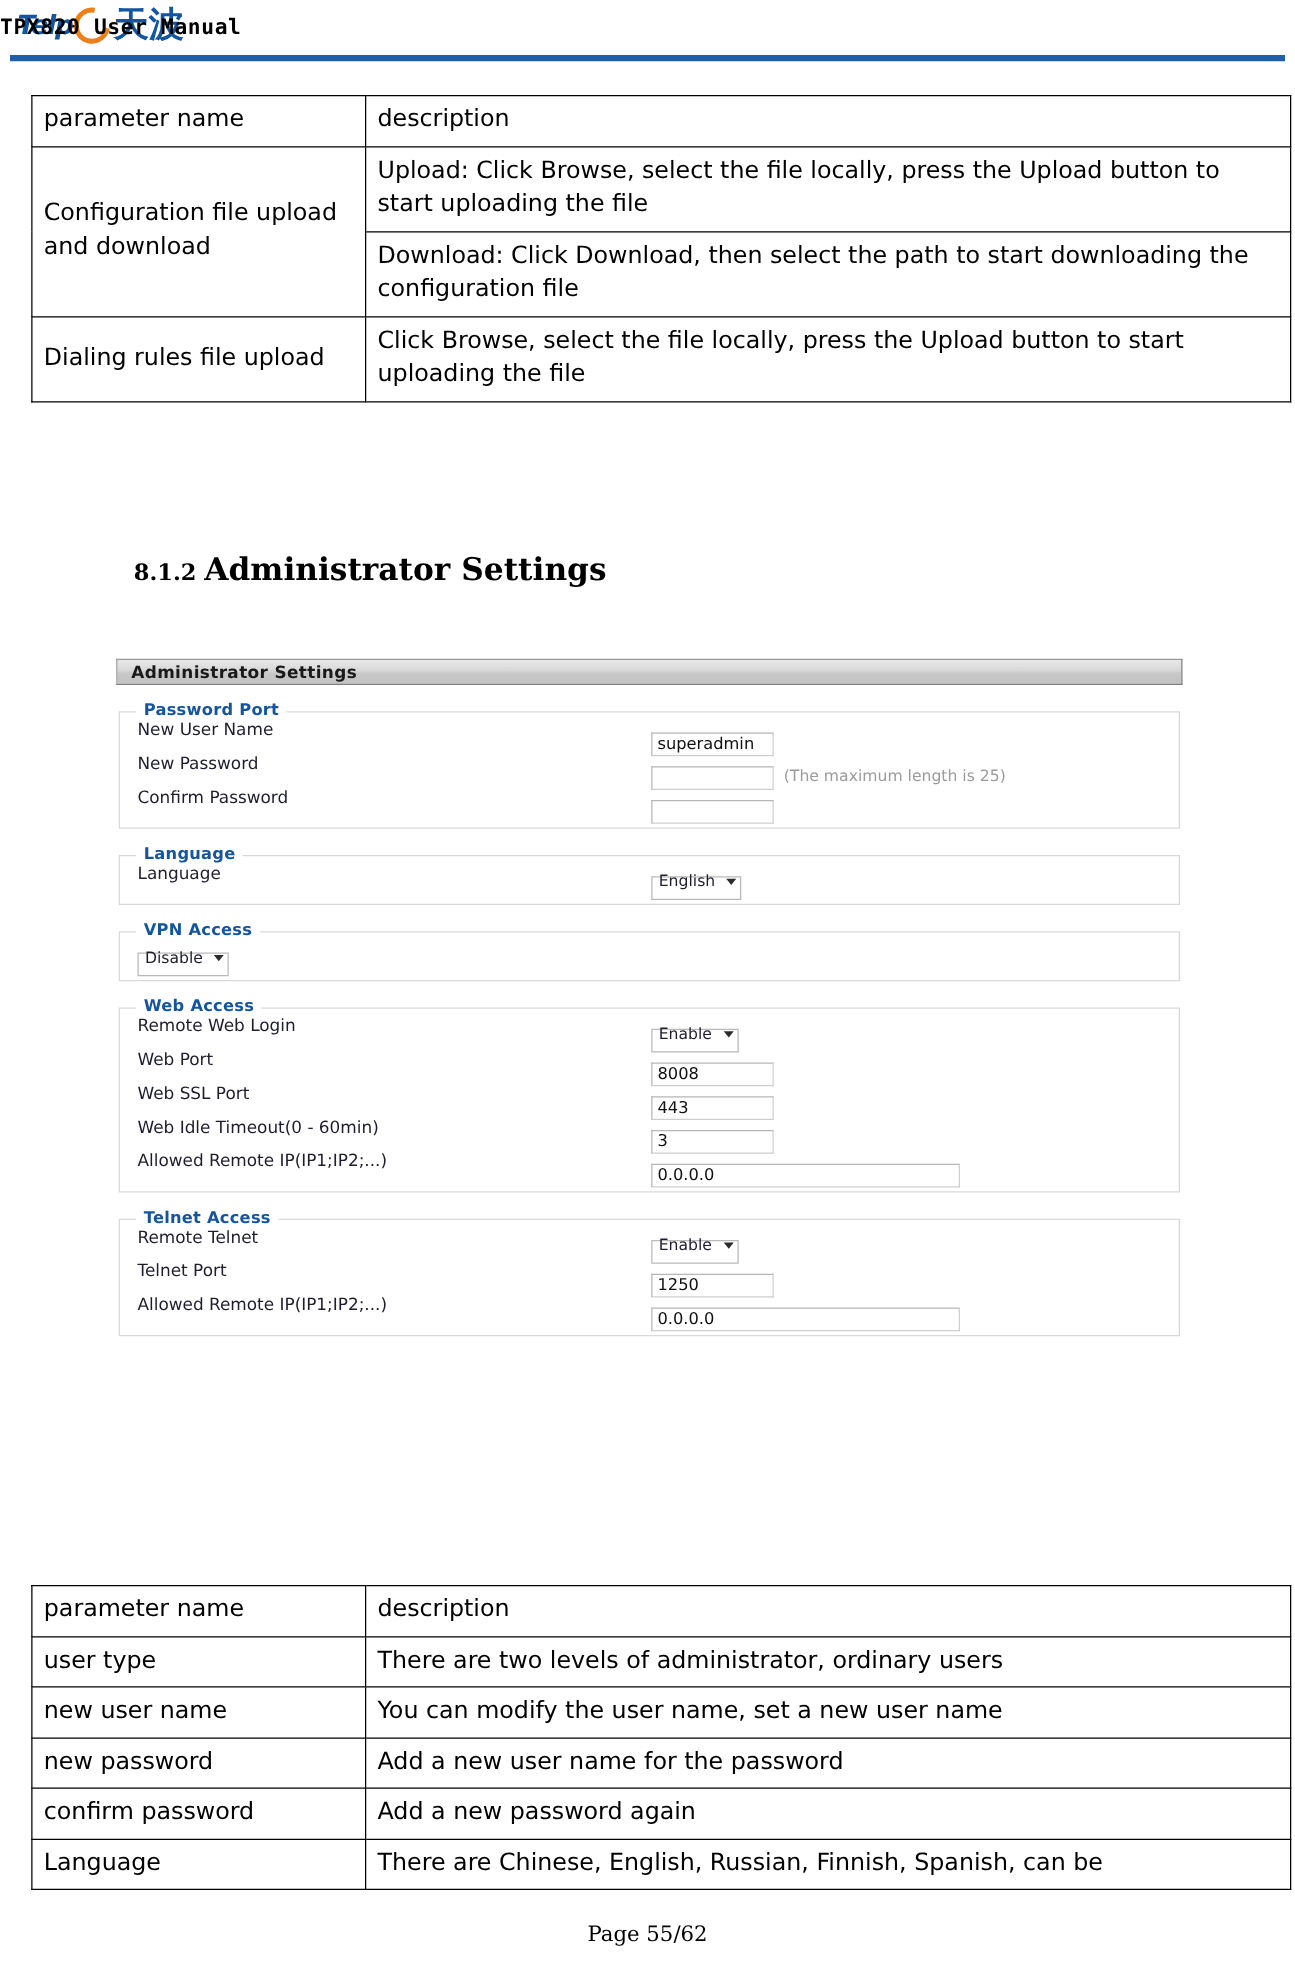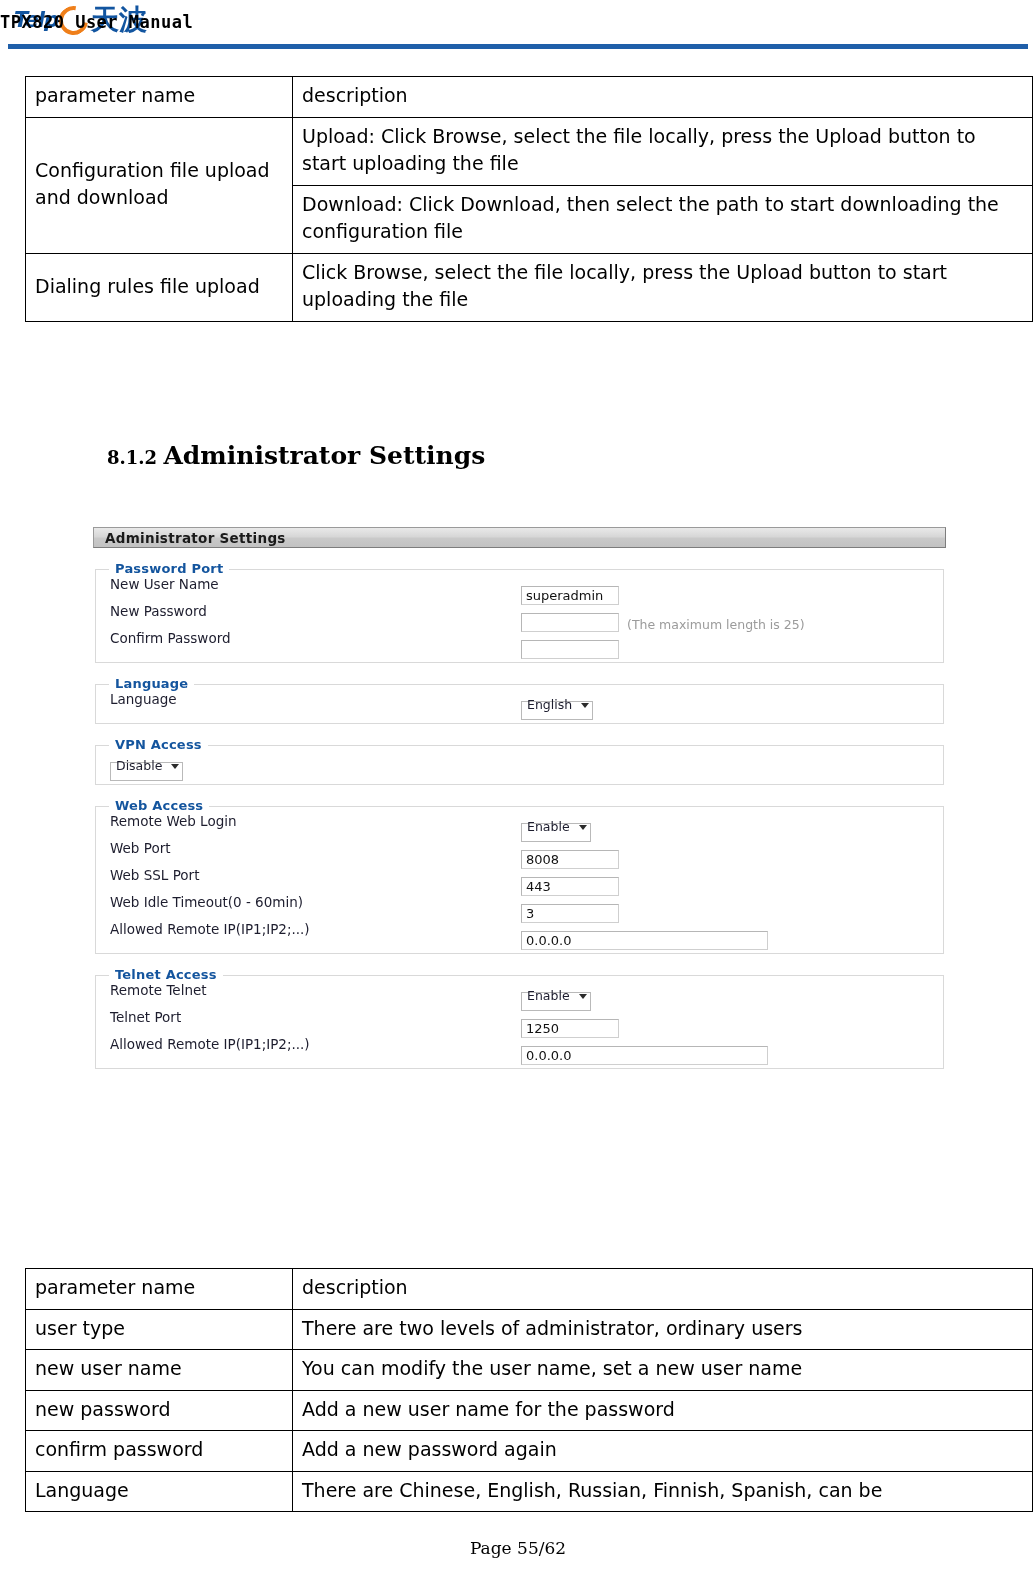--- a/index.html
+++ b/index.html
@@ -151,21 +151,21 @@
     height: 27px;
     padding-left: 14px;
   }
   .frow:first-of-type { margin-top: 15px; }
   .flabel {
     width: 411px;
     font-size: 13.5px;
     color: #1d1d2e;
     flex: none;
   }
-  .fctl { display: flex; align-items: flex-end; margin-top: 24px; }
+  .fctl { display: flex; align-items: flex-start; margin-top: 24px; }
   .tin {
     height: 19px;
     border: 1px solid #cfcfcf;
     border-top-color: #b6b6b6;
     border-left-color: #b6b6b6;
     background: #fff;
     font-family: "DejaVu Sans", sans-serif;
     font-size: 13px;
     color: #111;
     padding: 0 4px;

